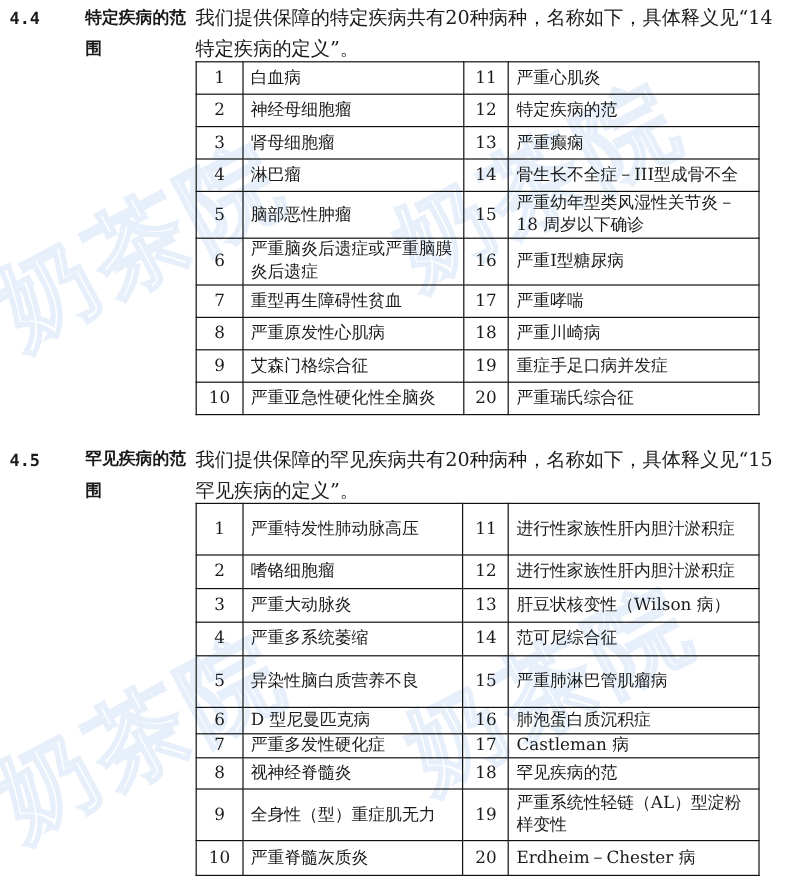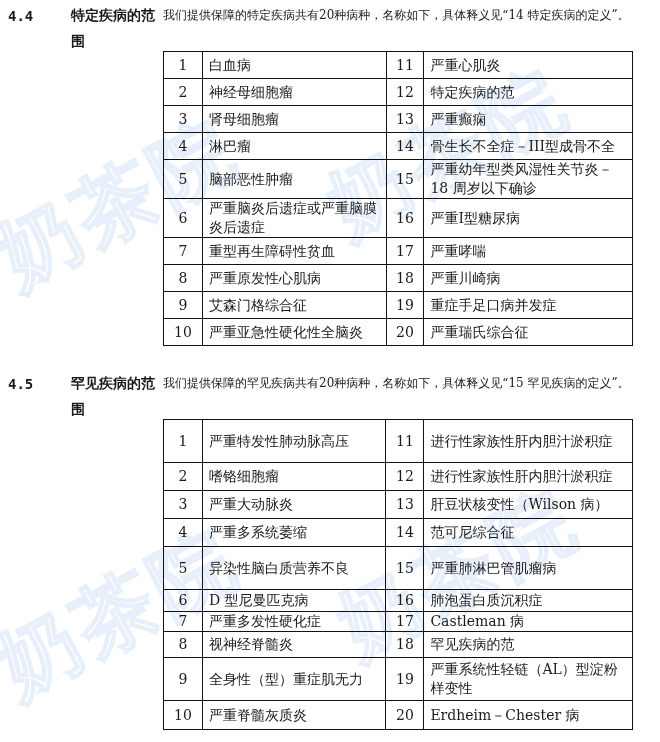--- a/index.html
+++ b/index.html
@@ -23,21 +23,21 @@
     position: absolute; left: 8px; top: 0;
     font-family: "DejaVu Sans Mono", monospace; font-weight: bold; font-size: 14px;
   }
   .sec-title {
     position: absolute; left: 71px; top: 0; width: 92px;
     font-family: "DejaVu Sans", sans-serif; font-weight: bold; font-size: 14px;
     line-height: 26px; margin-top: -6px;
   }
   .sec-desc {
     position: absolute; left: 163px; top: -6px; width: 490px;
-    font-size: 12px; line-height: 26px;
+    font-size: 16px; line-height: 26px;
   }
   table.dtable {
     position: absolute; left: 163px;
     border-collapse: collapse;
     width: 470px;
     font-size: 14px;
   }
   table.dtable td {
     border: 1.5px solid #111;
     padding: 0 4px 0 6px;

